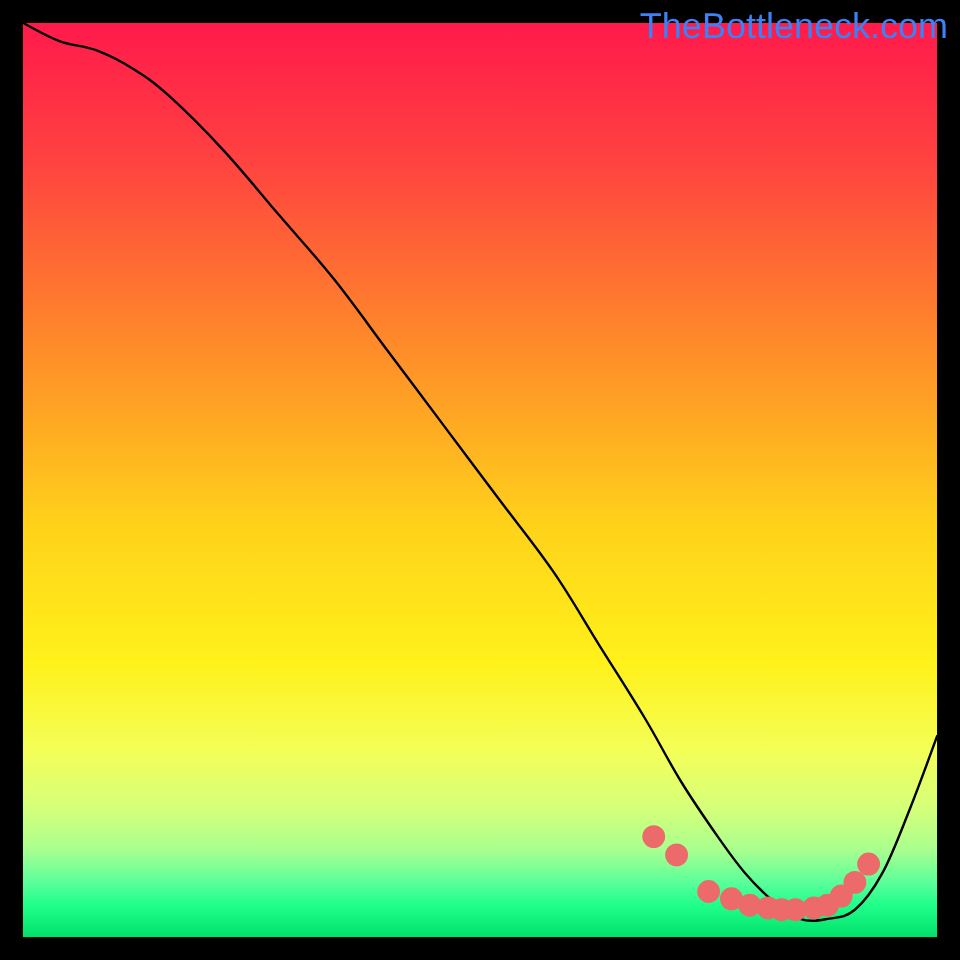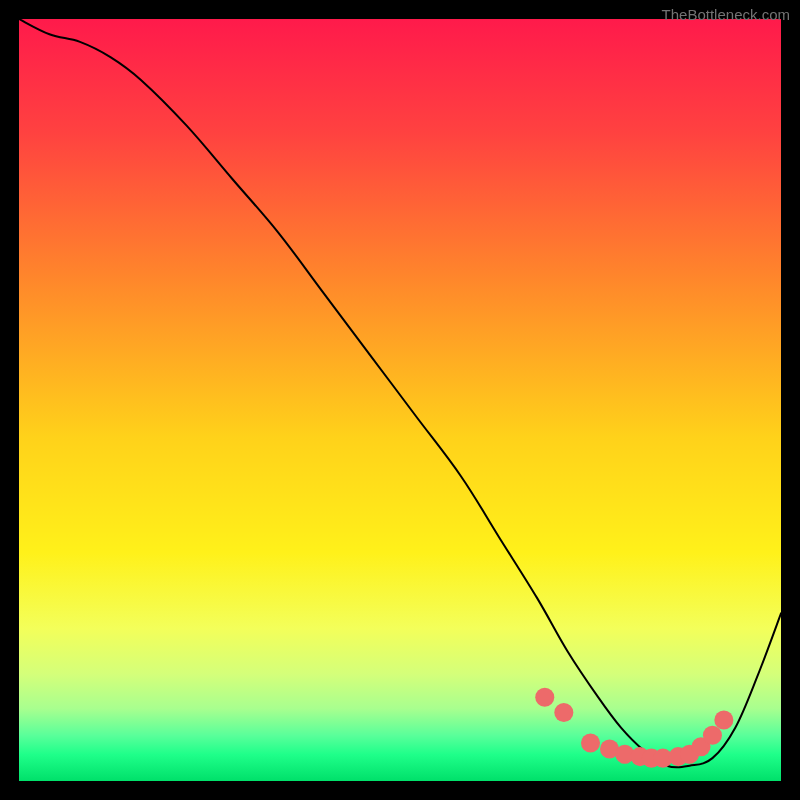--- a/index.html
+++ b/index.html
@@ -9,22 +9,22 @@
     background: #000;
     position: relative;
     font-family: Arial, sans-serif;
     overflow: hidden;
   }
   .watermark {
     position: absolute;
     top: 6px;
     right: 10px;
     z-index: 10;
-    color: #737373;
-    font-size: 15px;
+    color: #3b82f6;
+    font-size: 30px;
     font-weight: 500;
   }
   .plot-area {
     position: absolute;
     left: 19px;
     top: 19px;
     width: 762px;
     height: 762px;
   }
   .gradient-bg {

